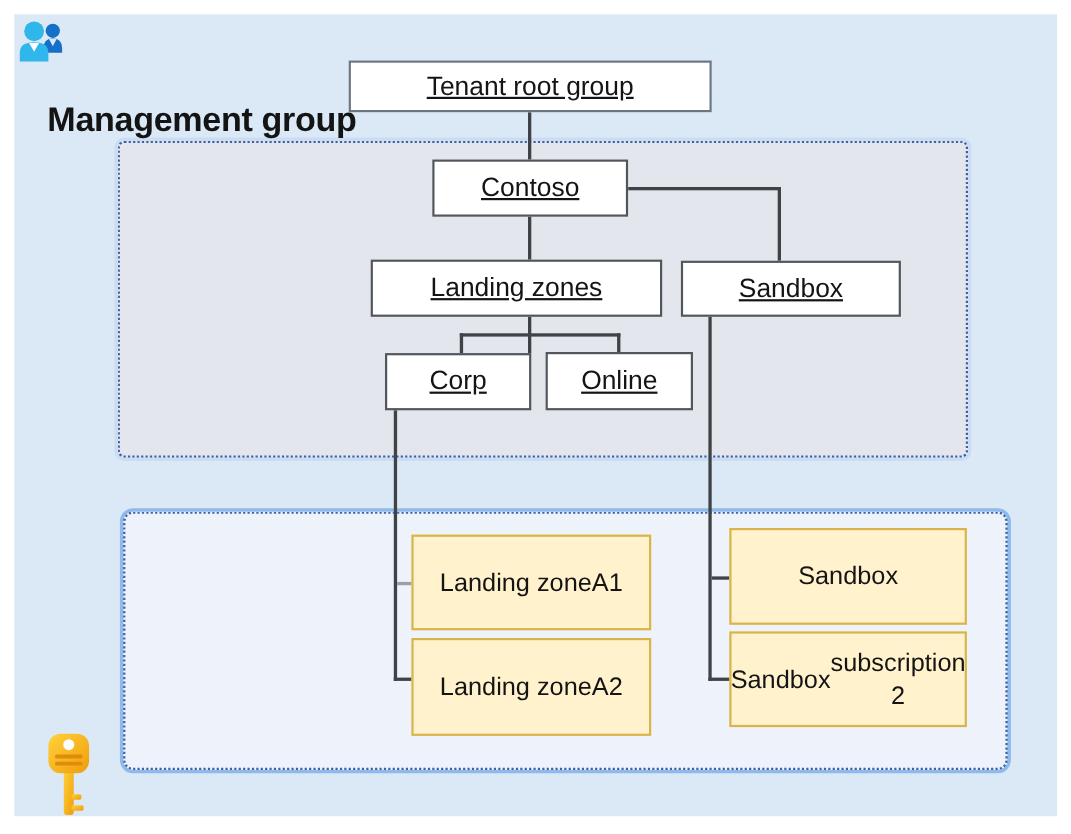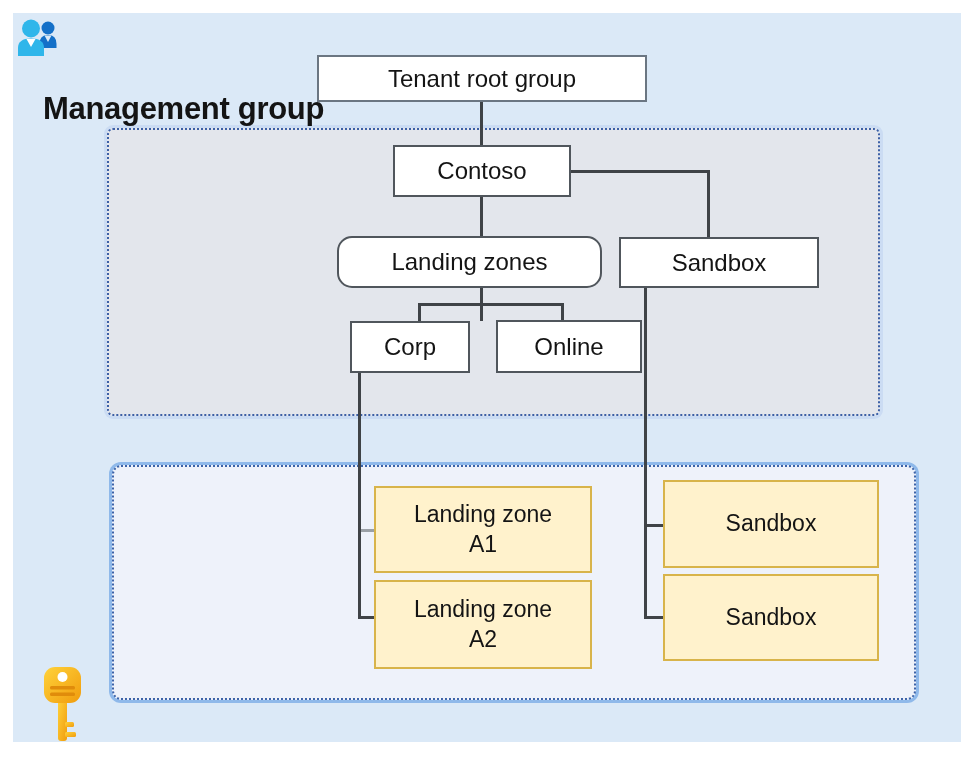--- a/index.html
+++ b/index.html
@@ -8,24 +8,24 @@
   .canvas{position:absolute;left:13px;top:13px;width:948px;height:729px;background:#dbe9f7;}
   .group-box{position:absolute;box-sizing:border-box;}
   .mgmt-group{left:94px;top:115px;width:773px;height:288px;background:#e3e6ec;
               border:2px dotted #3c60a6;border-radius:6px;box-shadow:0 0 0 3px #cbdcf3;z-index:1;}
   .subs-group{left:99px;top:452px;width:804px;height:235px;background:#eef2fa;
               border:2px dotted #3c63a8;border-radius:9px;box-shadow:0 0 0 3px #8fb9ea;z-index:1;}
   .edge{position:absolute;background:#3f4347;z-index:2;}
   .edge.gray{background:#9aa0a6;}
   .node{position:absolute;box-sizing:border-box;background:#ffffff;border:2px solid #50565c;
         display:flex;align-items:center;justify-content:center;text-align:center;
-        font-size:24px;line-height:1.15;z-index:3;}
+        font-size:24px;line-height:1.15;z-index:3;text-decoration:underline;}
   .node.tenant{border-color:#6b7682;}
   .subbox{position:absolute;box-sizing:border-box;background:#fff2cc;border:2px solid #d8b44a;
-          display:flex;flex-direction:column;align-items:center;justify-content:center;
+          display:flex;flex-direction:row;align-items:center;justify-content:center;
           text-align:center;font-size:23px;line-height:1.3;z-index:3;}
   .heading{position:absolute;font-size:31px;font-weight:700;letter-spacing:-0.3px;z-index:4;white-space:nowrap;}
   .icon{position:absolute;z-index:4;}
 </style>
 </head>
 <body>
 
 <div class="page">
   <div class="canvas">
 
@@ -46,46 +46,47 @@
     <div class="edge" style="left:631px;top:274px;width:3px;height:332px;"></div>
     <div class="edge" style="left:634px;top:511px;width:17px;height:3px;"></div>
     <div class="edge" style="left:631px;top:603px;width:20px;height:3px;"></div>
 
     <div class="node tenant" style="left:304px;top:42px;width:330px;height:47px;">
       <span>Tenant root group</span>
     </div>
     <div class="node" style="left:380px;top:132px;width:178px;height:52px;">
       <span>Contoso</span>
     </div>
-    <div class="node" style="left:324px;top:223px;width:265px;height:52px;border-radius:15px;">
+    <div class="node" style="left:324px;top:223px;width:265px;height:52px;">
       <span>Landing zones</span>
     </div>
     <div class="node" style="left:606px;top:224px;width:200px;height:51px;">
       <span>Sandbox</span>
     </div>
-    <div class="node" style="left:337px;top:308px;width:120px;height:52px;">
+    <div class="node" style="left:337px;top:308px;width:133px;height:52px;">
       <span>Corp</span>
     </div>
-    <div class="node" style="left:483px;top:307px;width:146px;height:53px;">
+    <div class="node" style="left:483px;top:307px;width:134px;height:53px;">
       <span>Online</span>
     </div>
 
     <div class="subbox" style="left:361px;top:473px;width:218px;height:87px;">
       <span>Landing zone</span>
       <span>A1</span>
     </div>
     <div class="subbox" style="left:361px;top:567px;width:218px;height:89px;">
       <span>Landing zone</span>
       <span>A2</span>
     </div>
     <div class="subbox" style="left:650px;top:467px;width:216px;height:88px;">
       <span>Sandbox</span>
     </div>
     <div class="subbox" style="left:650px;top:561px;width:216px;height:87px;">
       <span>Sandbox</span>
+      <span>subscription 2</span>
     </div>
 
     <div class="icon" style="left:1px;top:4px;width:50px;height:44px;">
       <svg width="50" height="44" viewBox="0 0 50 44">
         <circle cx="34" cy="11" r="6.5" fill="#1470c8"></circle>
         <path d="M25.5,31 L25.5,27 Q25.5,18 34,18 Q42.5,18 42.5,27 L42.5,31 Z" fill="#1470c8"></path>
         <path d="M30.5,18.5 L37.5,18.5 L34,25 Z" fill="#dbe9f7"></path>
         <circle cx="17" cy="11.5" r="9" fill="#2fb6ea"></circle>
         <path d="M4,39 L4,31 Q4,21.5 17,21.5 Q30,21.5 30,31 L30,39 Z" fill="#2fb6ea"></path>
         <path d="M12.5,22 L21.5,22 L17,30 Z" fill="#ffffff"></path>

